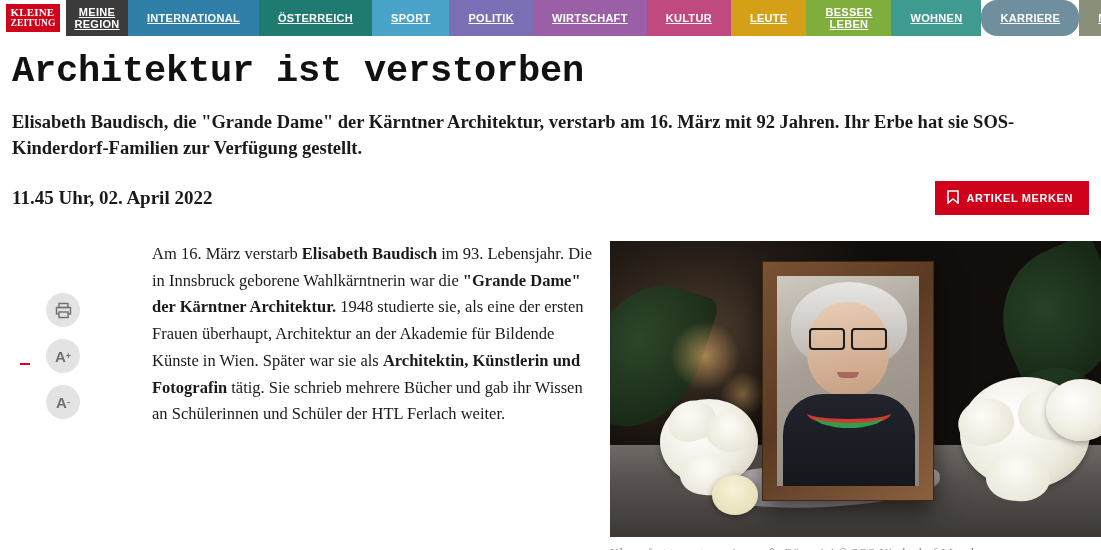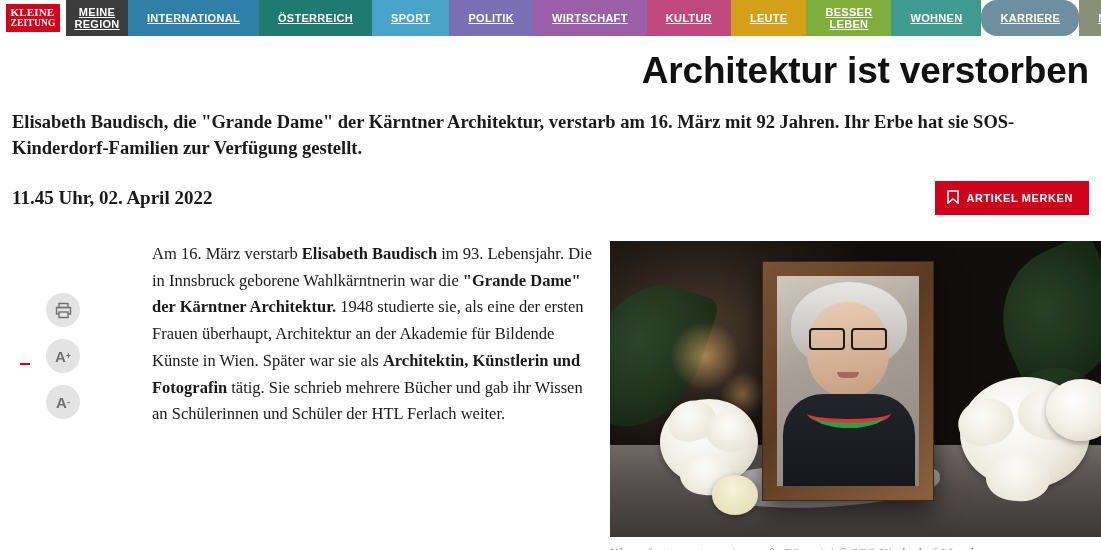--- a/index.html
+++ b/index.html
@@ -64,27 +64,26 @@
     justify-content: center;
     cursor: pointer;
   }
 
   
   .content {
     padding: 0 12px;
     position: relative;
   }
   h1.headline {
-    font-family: Liberation Sans, sans-serif;
+    font-family: Liberation Mono, monospace;
     font-size: 37px;
     font-weight: bold;
     margin: 14px 0 14px 0;
     color: #111111;
     letter-spacing: -0.2px;
-    text-align: right;
   }
   .lead {
     font-family: "Liberation Serif", serif;
     font-size: 18.5px;
     line-height: 1.38;
     color: #1a1a1a;
     margin-top: 18px;
     max-width: 1080px;
     font-weight: 600;
   }

